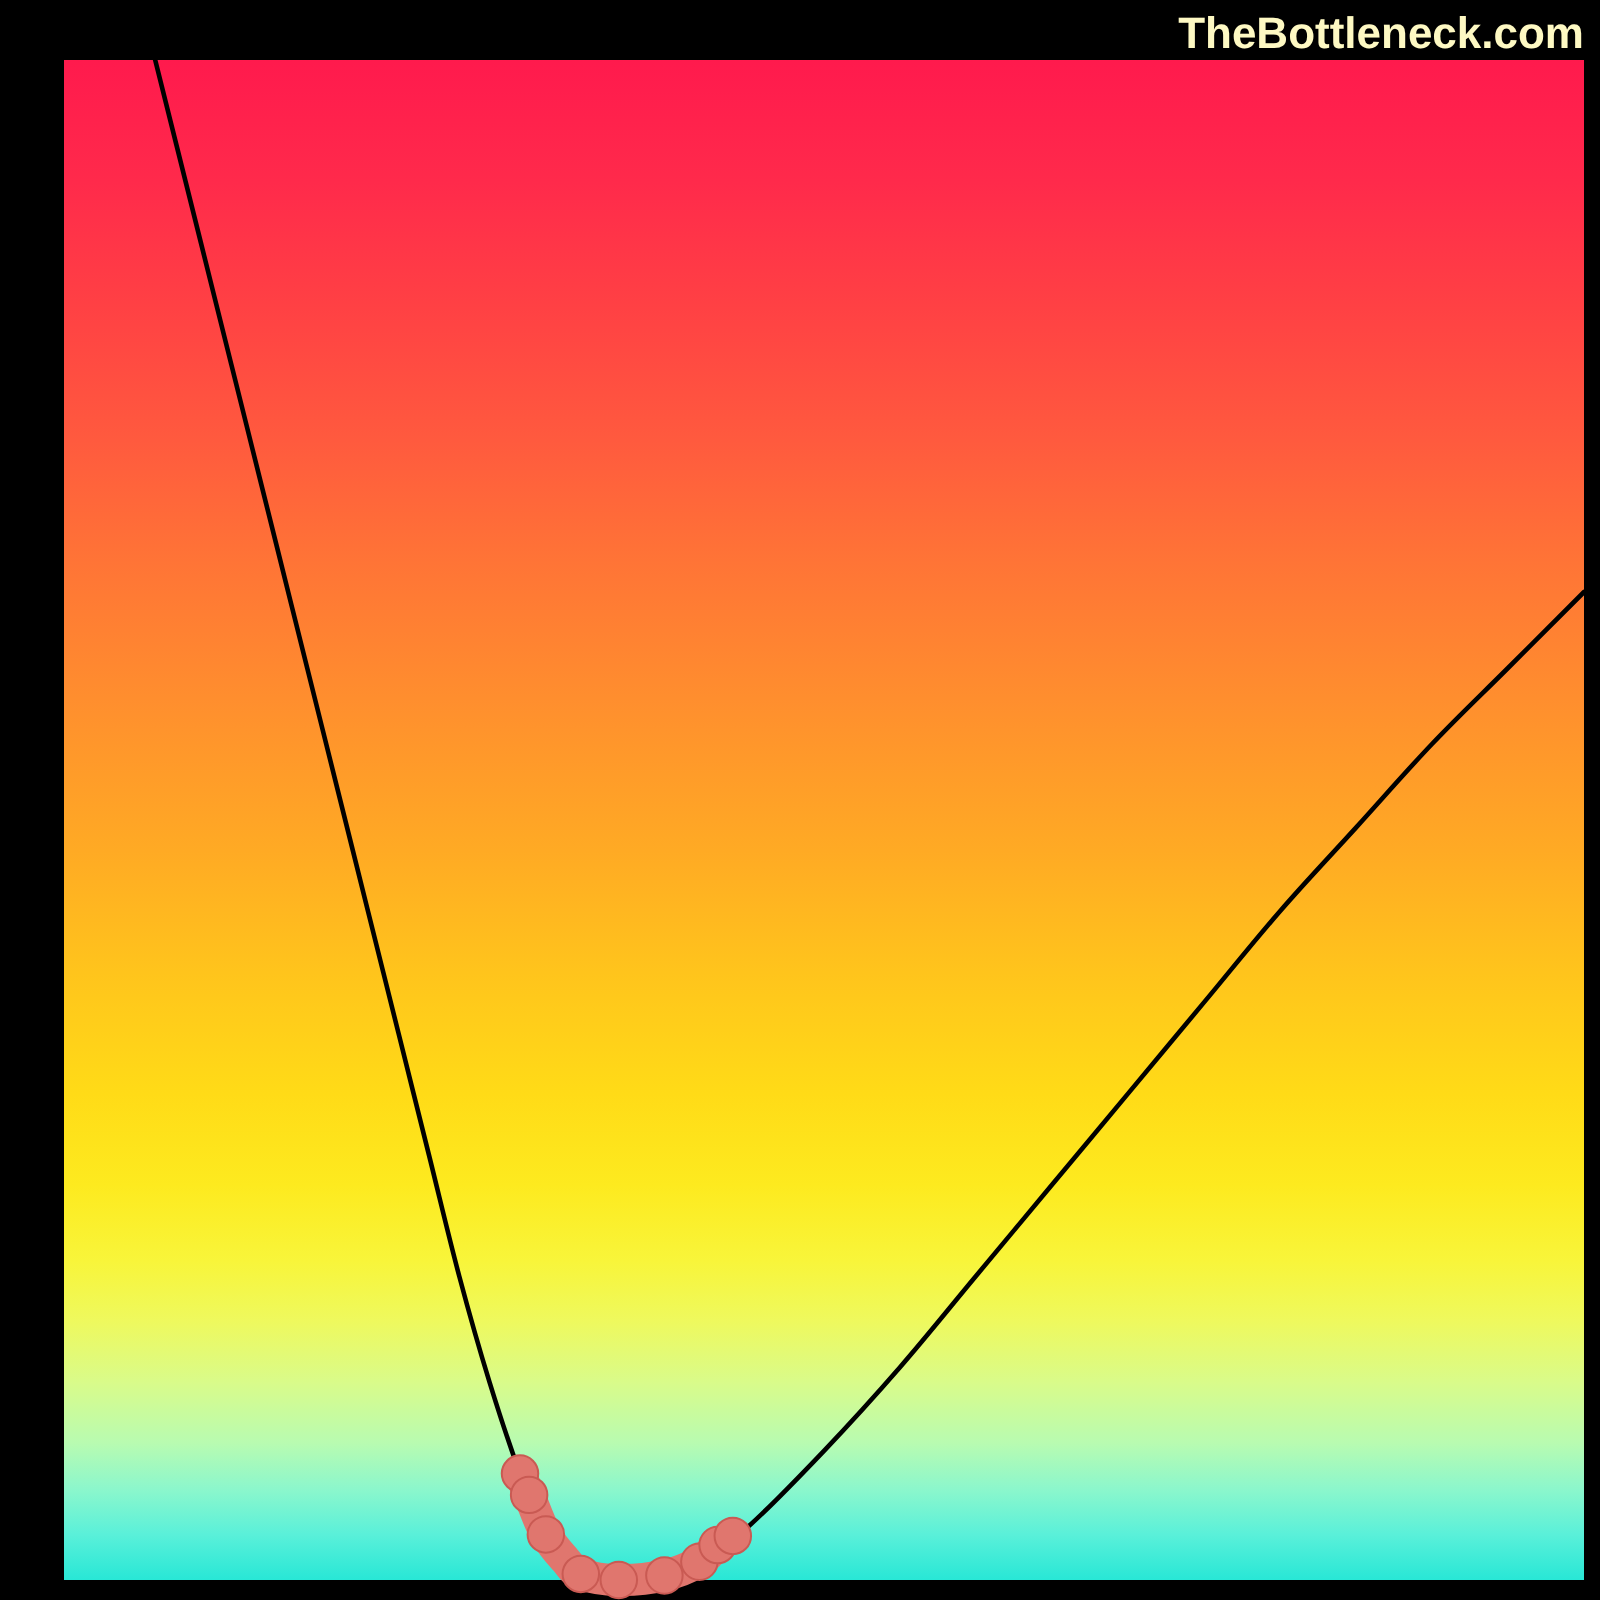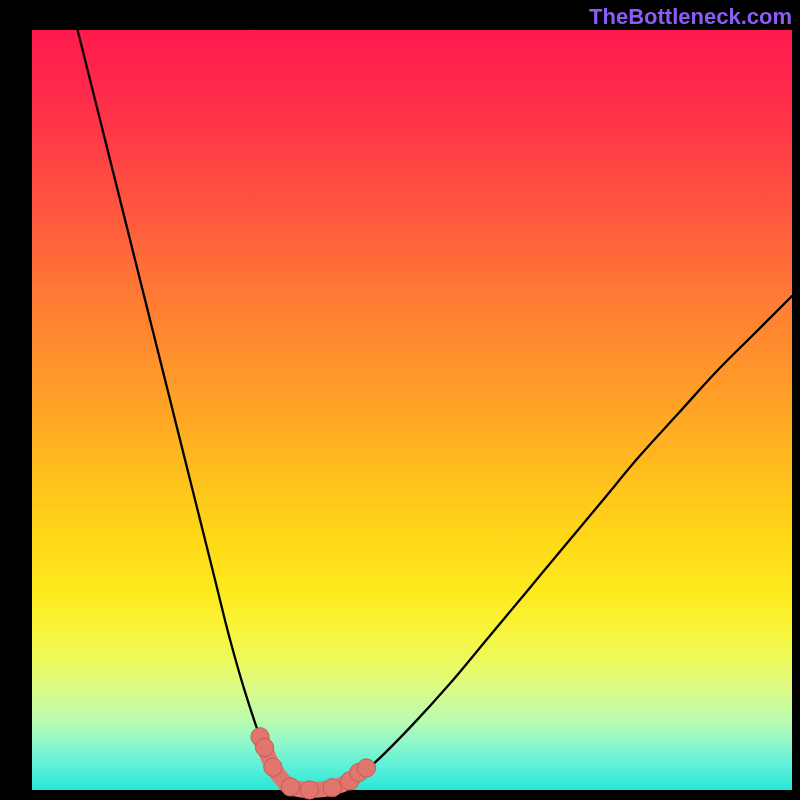--- a/index.html
+++ b/index.html
@@ -33,21 +33,21 @@
       #d9fb8a 87%,
       #b8fbb1 91%,
       #8cf7cc 94%,
       #5af0d9 97%,
       #28e7d6 100%);
   }
   .watermark {
     position: absolute;
     font-family: Arial, Helvetica, sans-serif;
     font-weight: 600;
-    color: #8b5cf6;
+    color: #fef9c3;
   }
   svg.curve {
     position: absolute;
     left: 0;
     top: 0;
   }
 </style>
 </head>
 <body>
 

